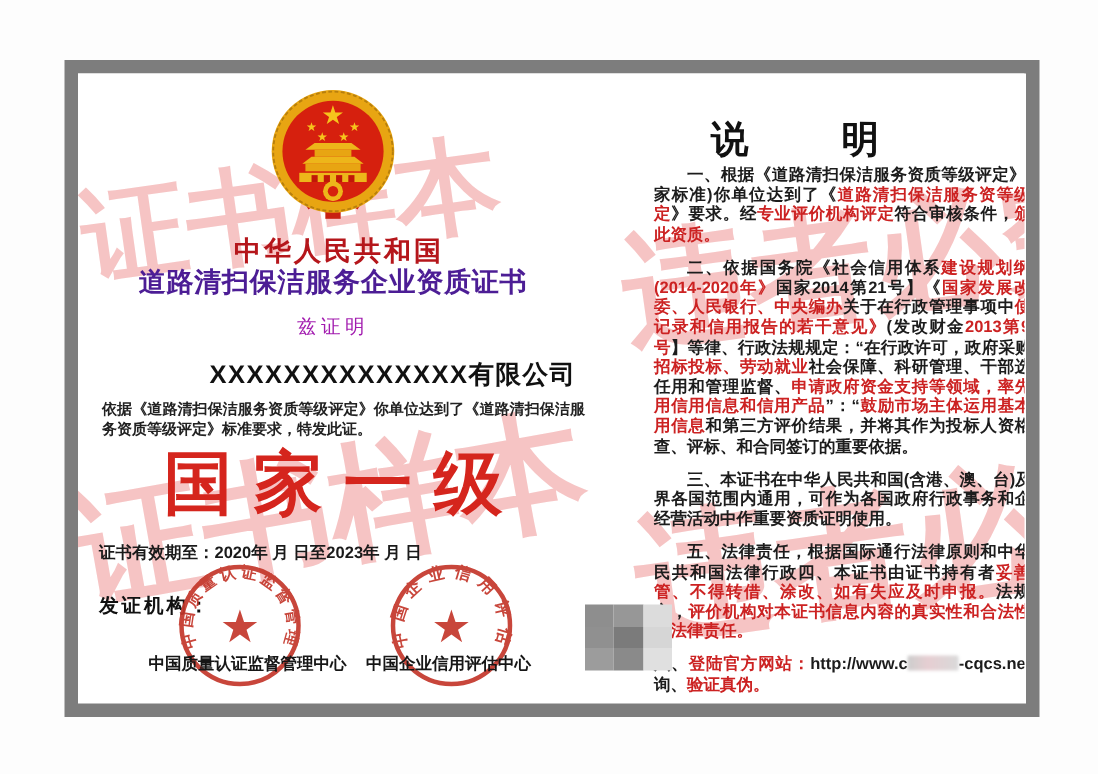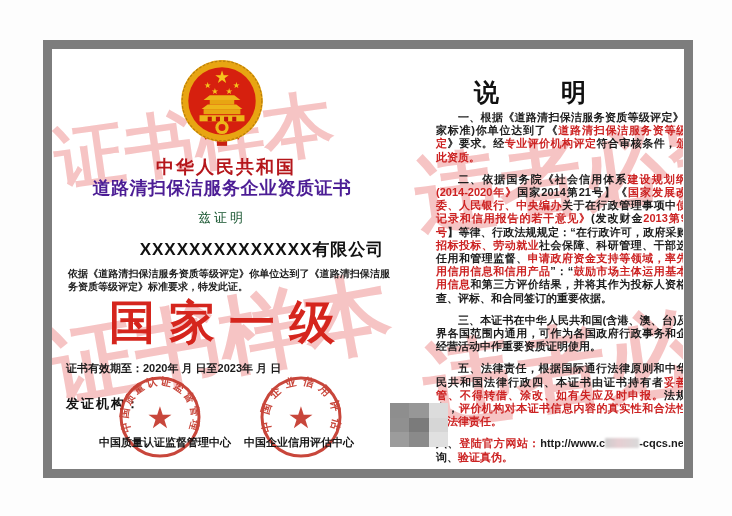--- a/index.html
+++ b/index.html
@@ -12,21 +12,21 @@
       font-family:"Liberation Serif",serif;pointer-events:none;line-height:1;}
   .wm-lt{left:2px;top:58px;font-size:70px;transform:rotate(-8deg);}
   .wm-lb{left:-4px;top:248px;font-size:86px;transform:rotate(-10deg);}
   .wm-rt{left:362px;top:84px;font-size:84px;transform:rotate(-8deg);}
   .wm-rb{left:370px;top:268px;font-size:92px;transform:rotate(-8deg);}
   .layer{position:absolute;inset:0;z-index:1;}
   .abs{position:absolute;}
   .center{text-align:center;}
   .country{left:24px;top:106px;width:300px;font-size:18px;font-weight:bold;color:#b5161b;letter-spacing:2px;}
   .cert-title{left:0px;top:127px;width:340px;font-size:18px;font-weight:bold;color:#4c1d95;letter-spacing:0.5px;}
-  .certify{left:20px;top:160px;width:300px;font-size:13px;color:#14532d;letter-spacing:3px;}
+  .certify{left:20px;top:160px;width:300px;font-size:13px;color:#a21caf;letter-spacing:3px;}
   .company{left:0px;top:189px;width:340px;font-size:17px;font-weight:bold;color:#111;letter-spacing:1px;padding-left:40px;}
   .intro{left:16px;top:218px;width:322px;font-size:10px;line-height:13px;color:#222;font-weight:bold;text-align:justify;}
   .grade{left:0px;top:243px;width:340px;font-size:46px;font-weight:bold;color:#d5251d;
          font-family:Liberation Serif, serif;letter-spacing:14px;text-indent:14px;}
   .dateline{left:14px;width:330px;font-size:11px;font-weight:bold;color:#1a1a1a;}
   .issuer{left:14px;top:346px;font-size:13px;font-weight:bold;color:#111;letter-spacing:2px;text-align:right;}
   .seal{position:absolute;width:86px;height:86px;opacity:.92;}
   .seal-label{position:absolute;top:386px;width:166px;text-align:center;font-size:11px;font-weight:bold;color:#161616;}
   .certno{position:absolute;right:13px;top:13px;font-size:11.5px;font-weight:bold;color:#111;}
   .heading{position:absolute;left:368px;top:27px;width:220px;display:flex;justify-content:center;gap:62px;

